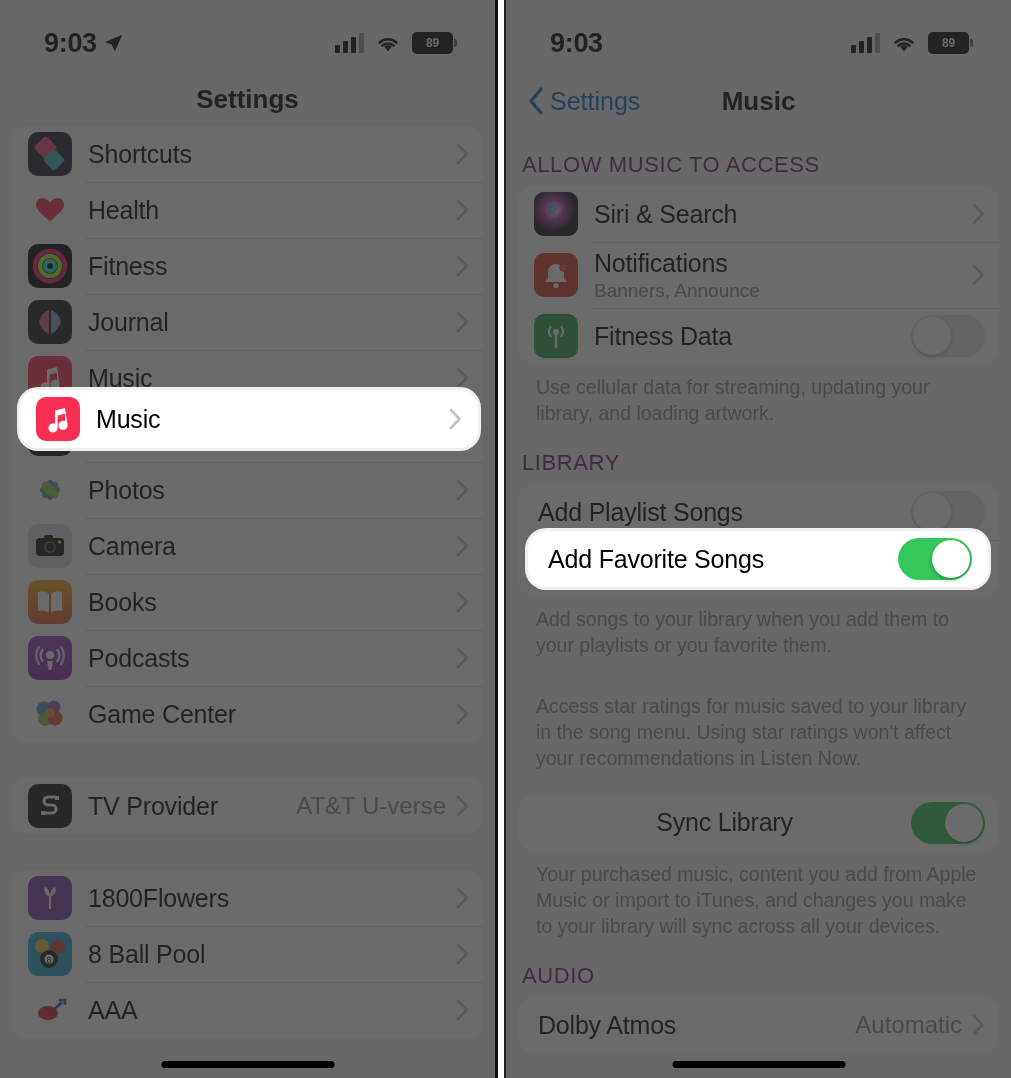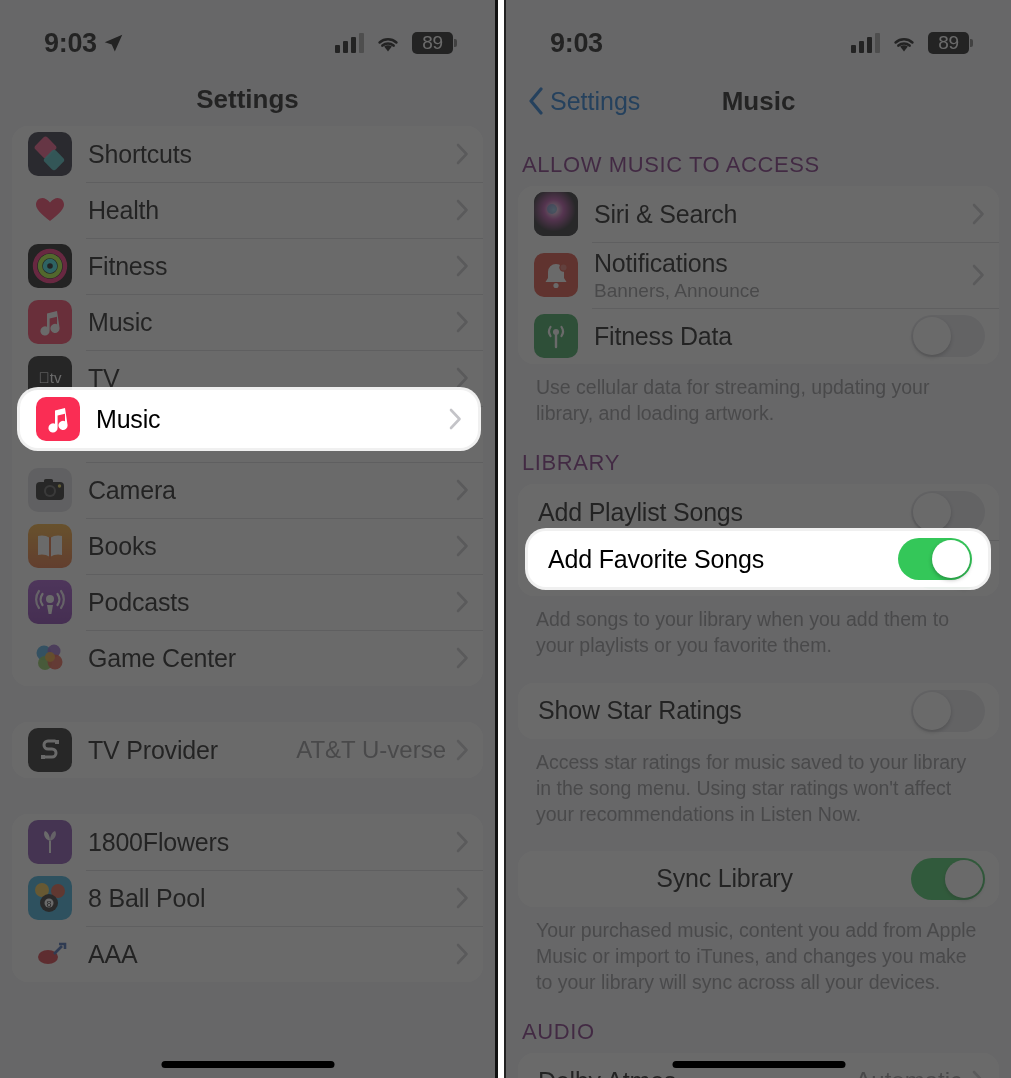--- a/index.html
+++ b/index.html
@@ -43,21 +43,21 @@
   .sb-right { display:flex; align-items:center; gap:11px; }
   .loc-arrow { width:21px; height:21px; }
   .sig { display:flex; align-items:flex-end; gap:3px; height:20px; }
   .sig i { width:5px; background:#000; border-radius:1px; display:block; }
   .sig i:nth-child(1){height:8px}
   .sig i:nth-child(2){height:12px}
   .sig i:nth-child(3){height:16px}
   .sig i:nth-child(4){height:20px; background:#9a9a9a;}
   .batt { position:relative; width:41px; height:22px; border-radius:5px; background:#000;
           display:flex; align-items:center; justify-content:center; }
-  .batt span { color:#fff; font-size:19px; font-weight:400; letter-spacing:-0.2px;}
+  .batt span { color:#fff; font-size:12px; font-weight:700; letter-spacing:-0.2px;}
   .batt:after{ content:""; position:absolute; right:-4px; top:7px; width:3px;height:8px;
                background:#6e6e6e; border-radius:0 2px 2px 0;}
 
   
   .navbar-left {
     height:54px; display:flex; align-items:center; justify-content:center;
     font-size:26px; font-weight:700; color:#000;
   }
   .navbar-right {
     height:58px; position:relative; display:flex; align-items:center;
@@ -199,20 +199,32 @@
             <circle cx="22" cy="22" r="10" stroke="#a8f627" stroke-width="4.4" fill="none"></circle>
             <circle cx="22" cy="22" r="5" stroke="#2ae5e5" stroke-width="4.4" fill="none"></circle>
           </svg>
         </span>
         <span class="row-label">Fitness</span>
         <svg class="chev" viewBox="0 0 13 22">
             <path d="M2 2 L10.5 11 L2 20" stroke="#c4c4c8" stroke-width="2.6" fill="none" stroke-linecap="round" stroke-linejoin="round"></path>
           </svg>
       </div>
 
+      <div class="row">
+        <span class="app-icon" style="background:#16161c;">
+          <svg viewBox="0 0 44 44" width="44" height="44">
+              <path d="M21 10 C16 12 12 16 11 22 C13 28 17 32 21 34 Z" fill="#d8617a"></path>
+              <path d="M23 10 C28 12 32 16 33 22 C31 28 27 32 23 34 Z" fill="#8f9ec9"></path>
+            </svg>
+        </span>
+        <span class="row-label">Journal</span>
+        <svg class="chev" viewBox="0 0 13 22">
+            <path d="M2 2 L10.5 11 L2 20" stroke="#c4c4c8" stroke-width="2.6" fill="none" stroke-linecap="round" stroke-linejoin="round"></path>
+          </svg>
+      </div>
 
       <div class="row">
         <span class="app-icon" style="background:#fa2d54;">
           <svg viewBox="0 0 44 44" width="44" height="44">
               <path d="M29 11 L19 13.6 v13.2 a4.6 4.6 0 1 0 2.6 4 V18.6 L29 16.8 v7.4 a4.6 4.6 0 1 0 2.6 4 Z" fill="#fff"></path>
             </svg>
         </span>
         <span class="row-label">Music</span>
         <svg class="chev" viewBox="0 0 13 22">
             <path d="M2 2 L10.5 11 L2 20" stroke="#c4c4c8" stroke-width="2.6" fill="none" stroke-linecap="round" stroke-linejoin="round"></path>
@@ -504,28 +516,20 @@
       <div class="row no-icon" style="padding-left:20px;">
         <span class="row-label">Add Favorite Songs</span>
         <span class="toggle on">
             <span class="knob"></span>
           </span>
       </div>
     </div>
     <div class="footnote">Add songs to your library when you add them to your playlists or you favorite them.</div>
 
     <div style="height:22px"></div>
-    <div class="list-group">
-      <div class="row no-icon" style="padding-left:20px;">
-        <span class="row-label">Show Star Ratings</span>
-        <span class="toggle off">
-            <span class="knob"></span>
-          </span>
-      </div>
-    </div>
     <div class="footnote">Access star ratings for music saved to your library in the song menu. Using star ratings won't affect your recommendations in Listen Now.</div>
 
     <div style="height:22px"></div>
     <div class="list-group">
       <div class="row no-icon" style="padding-left:20px;text-align:center;">
         <span class="row-label">Sync Library</span>
         <span class="toggle on">
             <span class="knob"></span>
           </span>
       </div>

